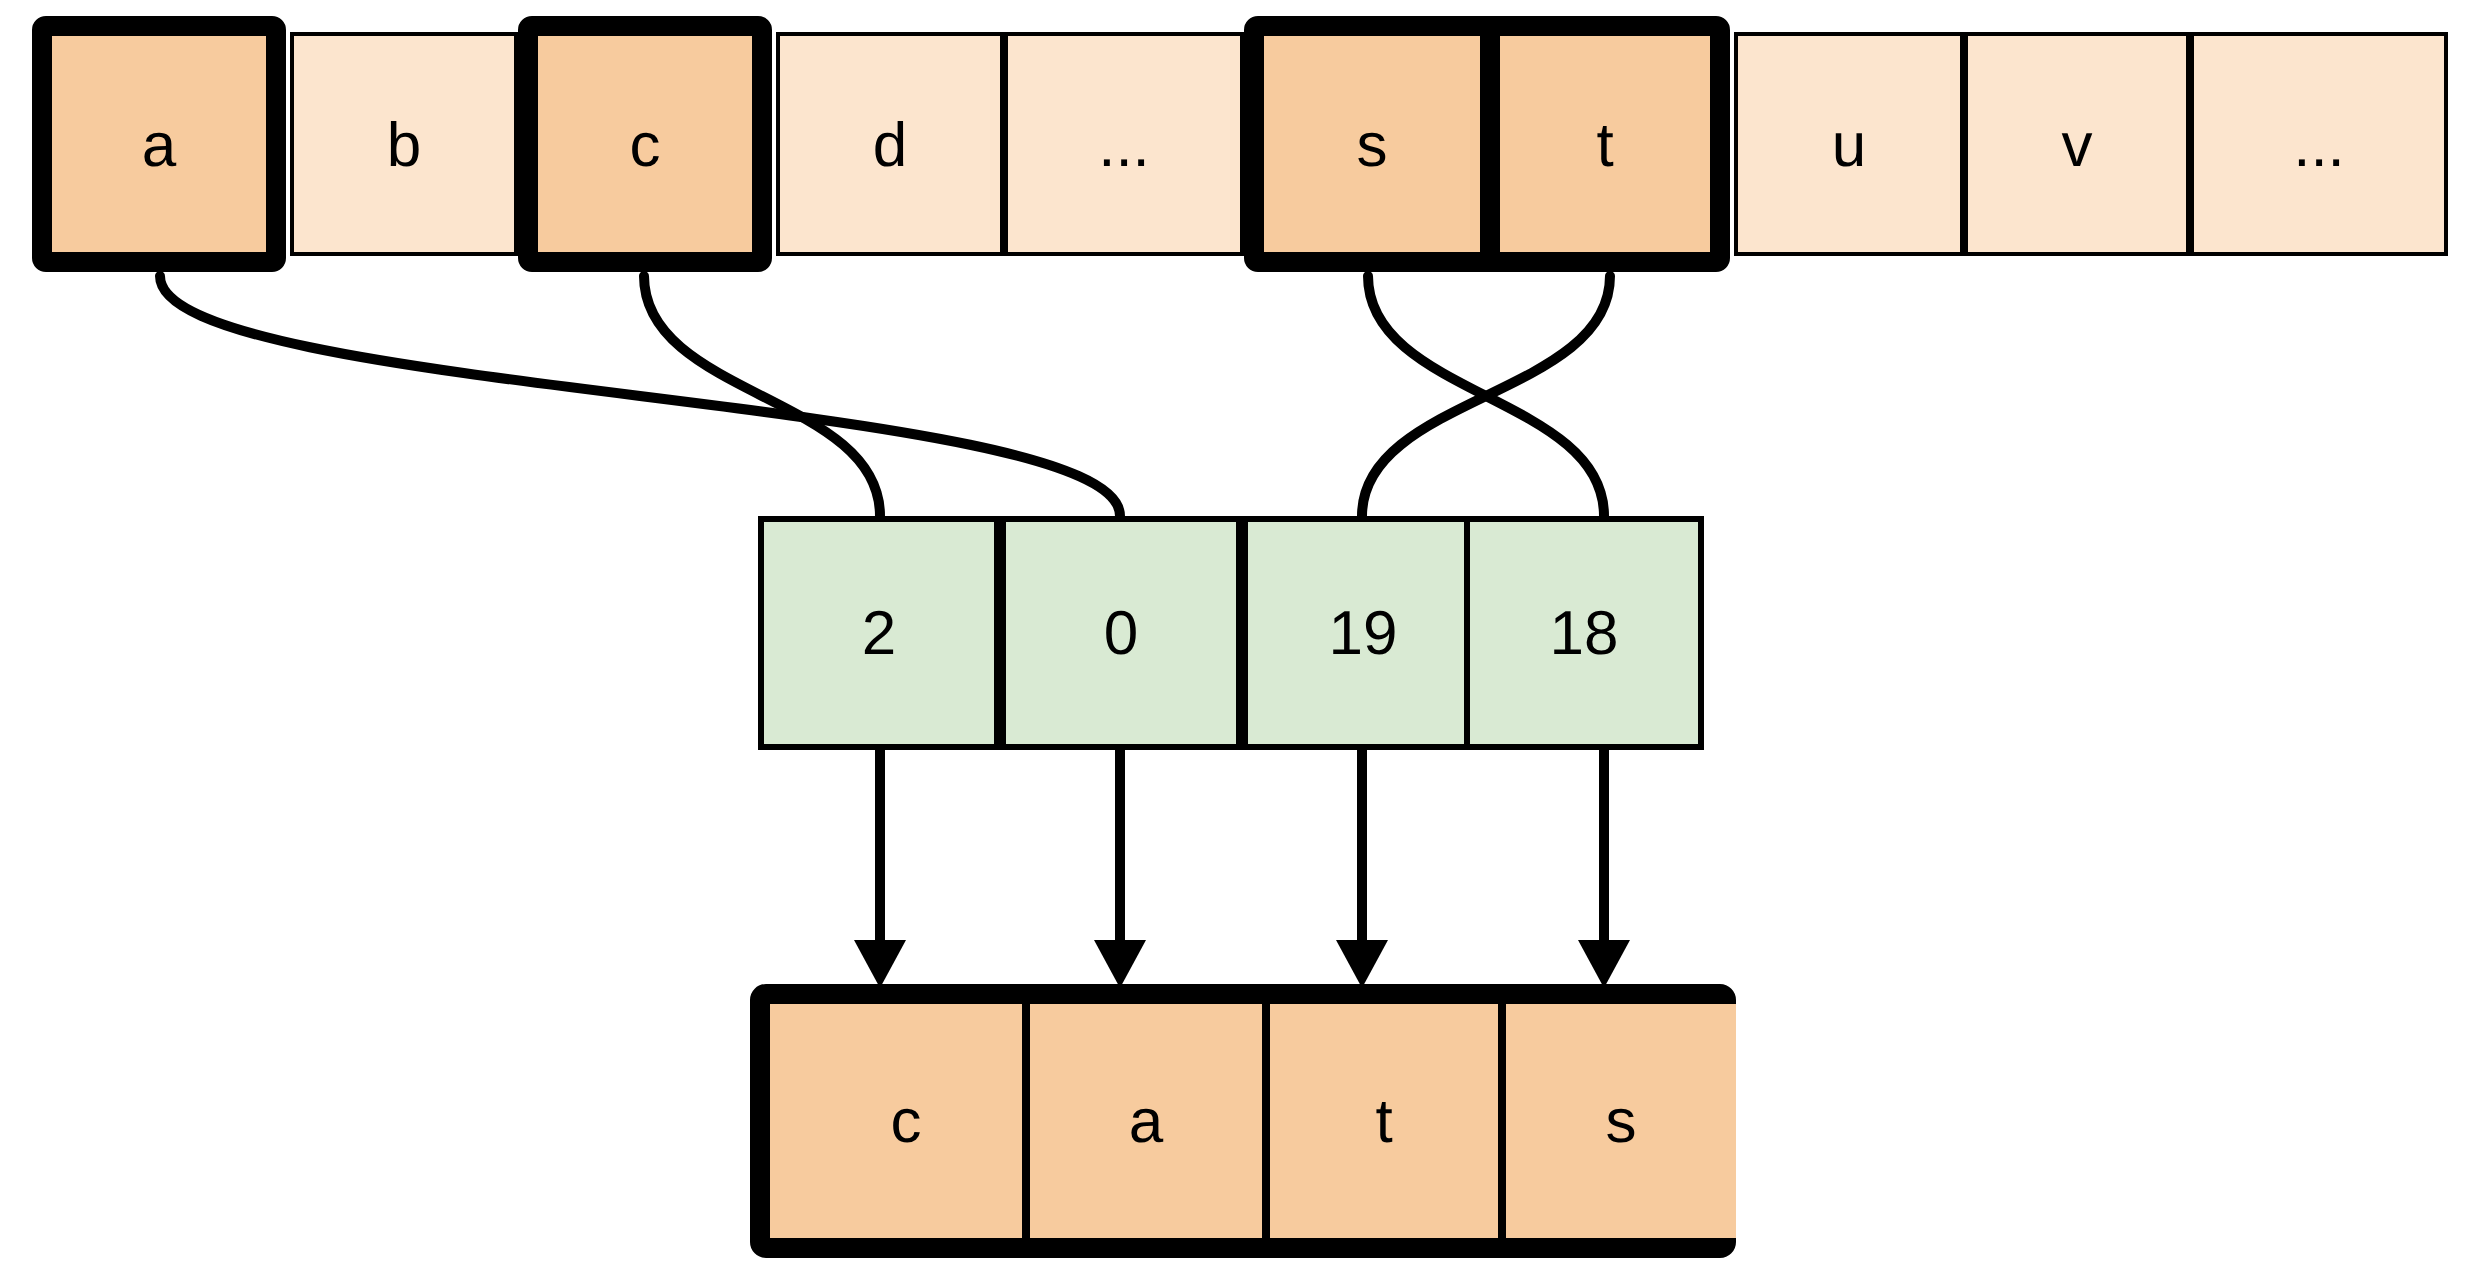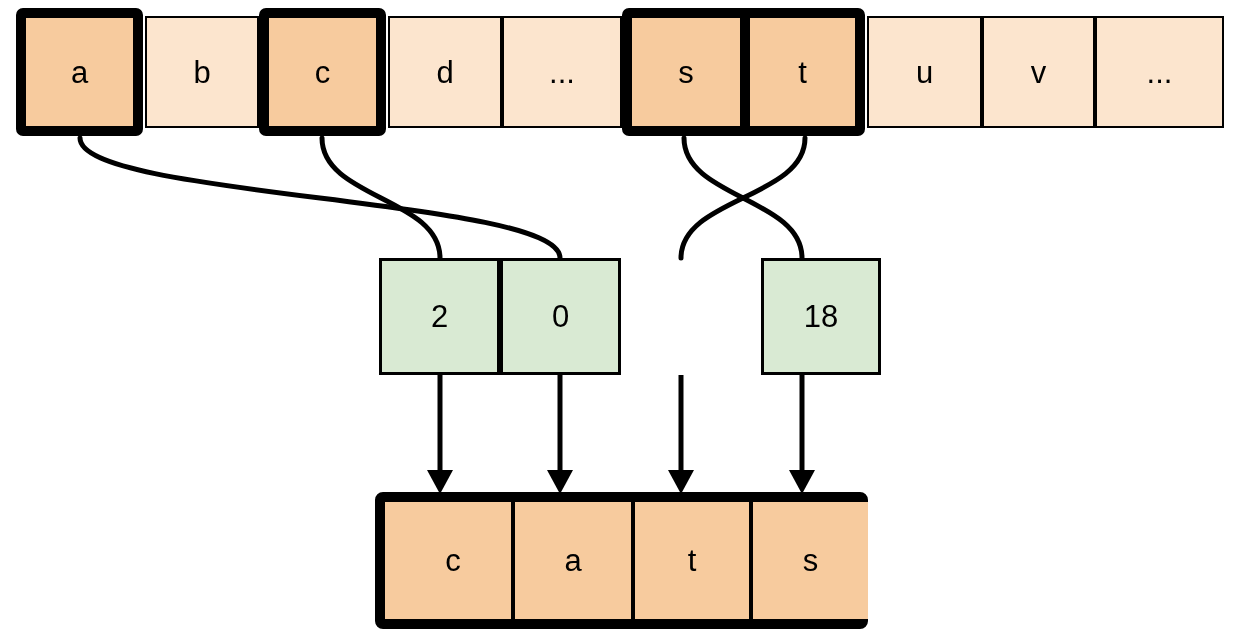--- a/index.html
+++ b/index.html
@@ -107,21 +107,22 @@
       <div class="cell alpha-cell sel join-right" style="left: 622px; width: 123px;">s</div>
       <div class="cell alpha-cell sel join-left" style="left: 745px; width: 120px;">t</div>
       <div class="cell alpha-cell" style="left: 867px; width: 115px;">u</div>
       <div class="cell alpha-cell" style="left: 982px; width: 113px;">v</div>
       <div class="cell alpha-cell" style="left: 1095px; width: 129px;">...</div>
     </div>
 
   <div id="index-row" style="width: 483px;">
       <div class="cell idx-cell" style="left: 0px; width: 121px;">2</div>
       <div class="cell idx-cell" style="left: 121px; width: 121px;">0</div>
-      <div class="cell idx-cell" style="left: 382px; width: 120px;">18</div>
+      <div class="cell idx-cell" style="left: 242px; width: 121px;">19</div>
+      <div class="cell idx-cell" style="left: 353px; width: 120px;">18</div>
     </div>
 
   <div id="result-row">
       <div class="cell res-cell" style="left: 10px; width: 120px;">c</div>
       <div class="cell res-cell" style="left: 130px; width: 120px;">a</div>
       <div class="cell res-cell" style="left: 250px; width: 118px;">t</div>
       <div class="cell res-cell" style="left: 368px; width: 115px;">s</div>
     </div>
 
 </div>

